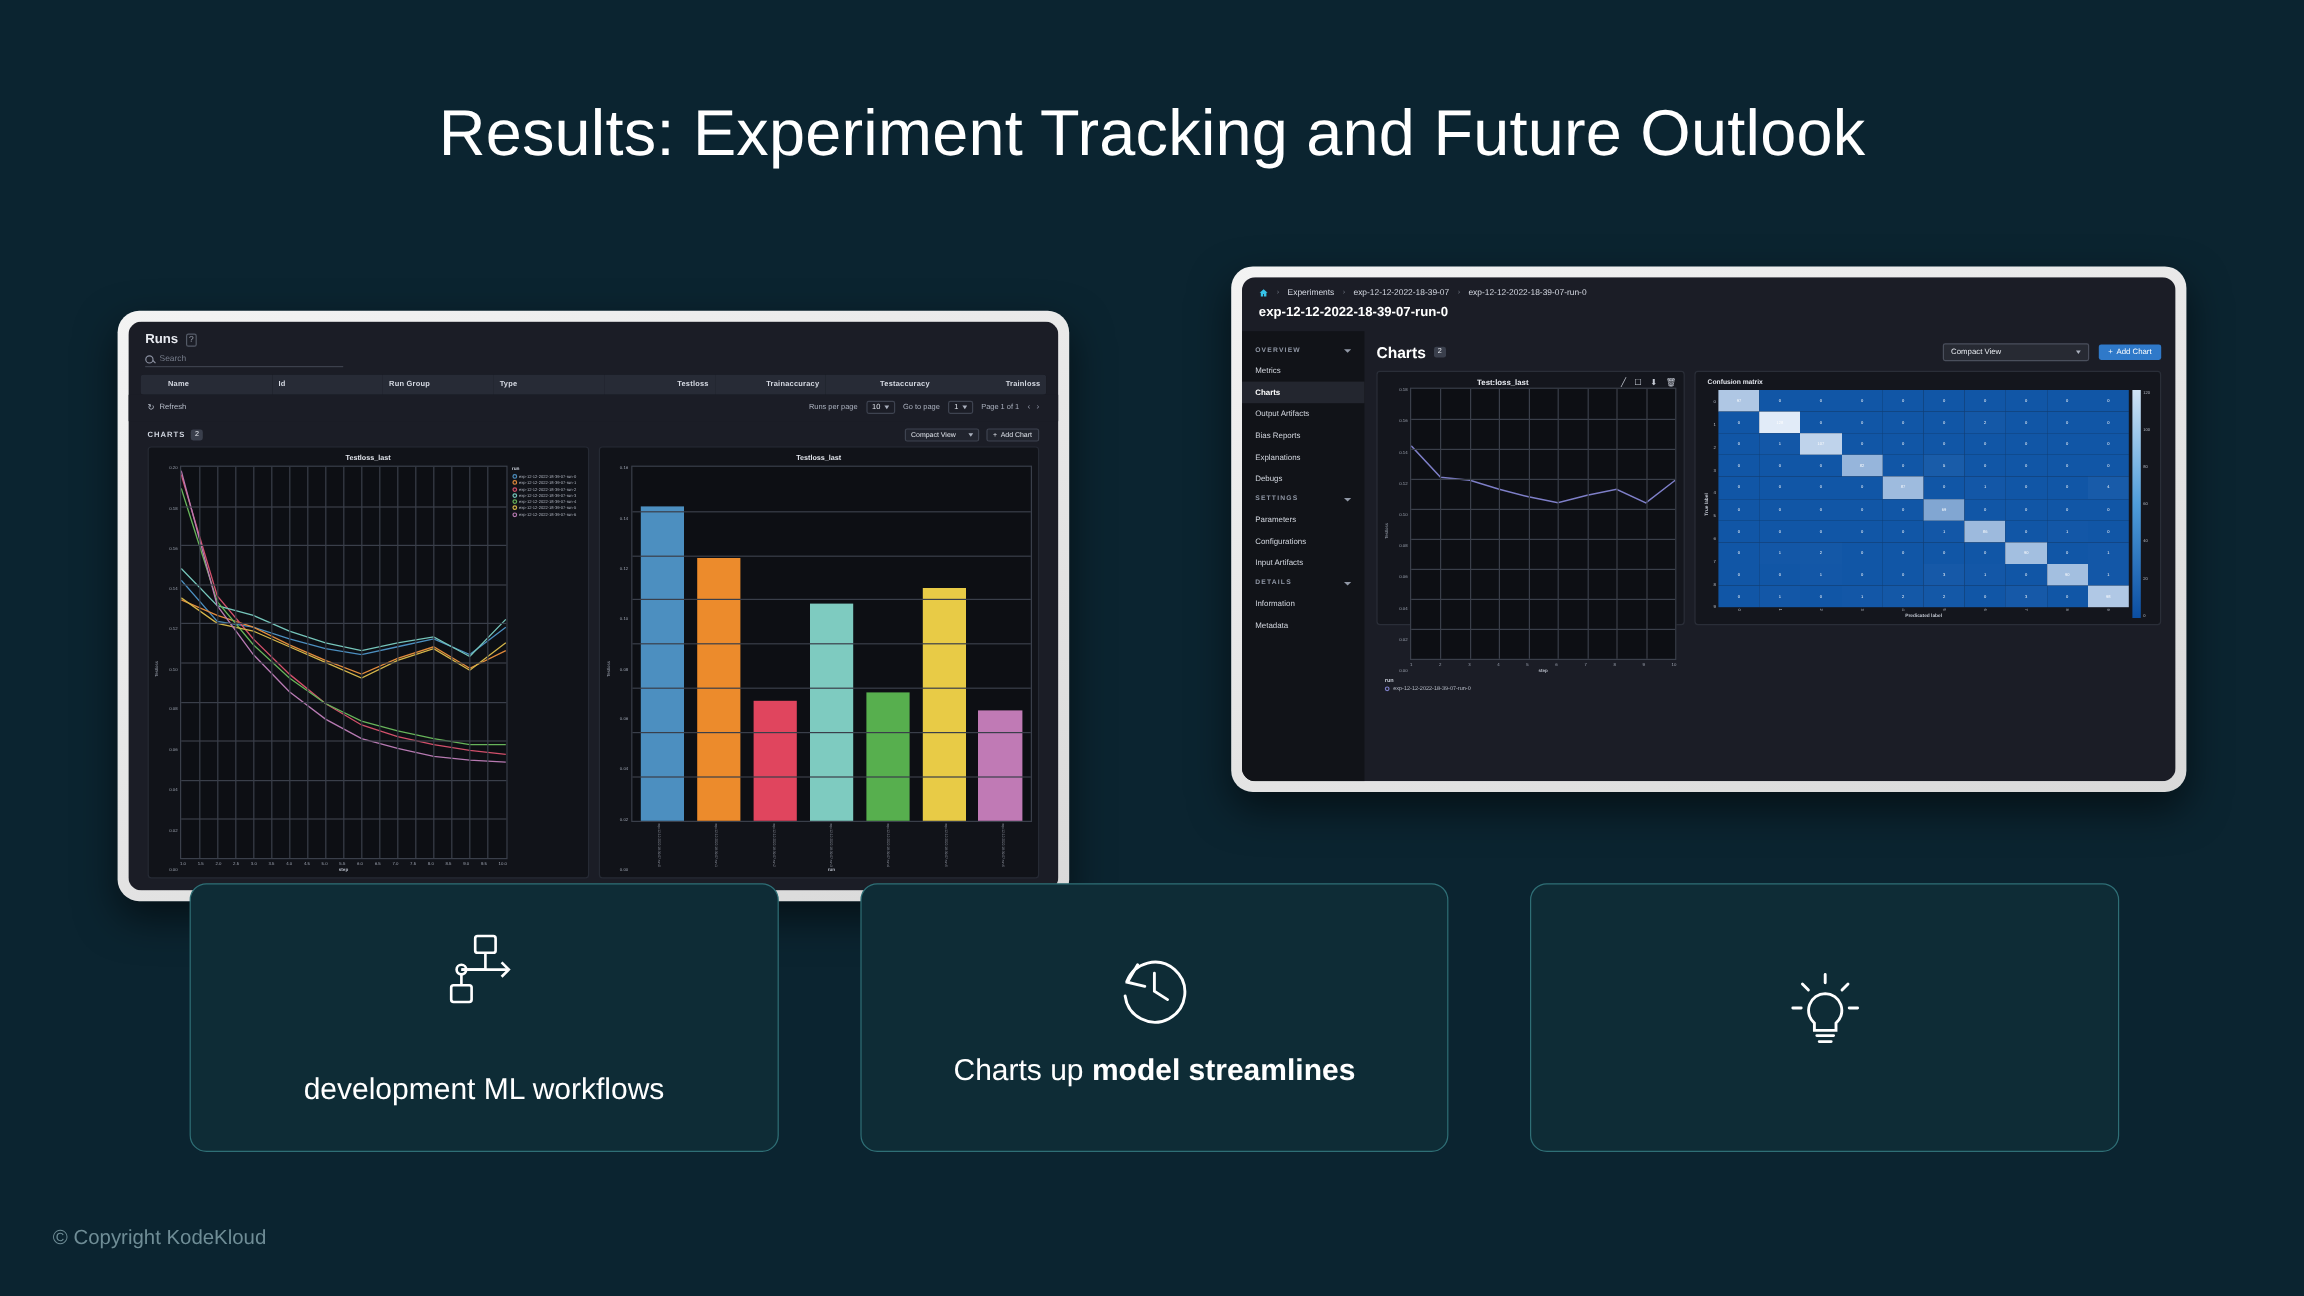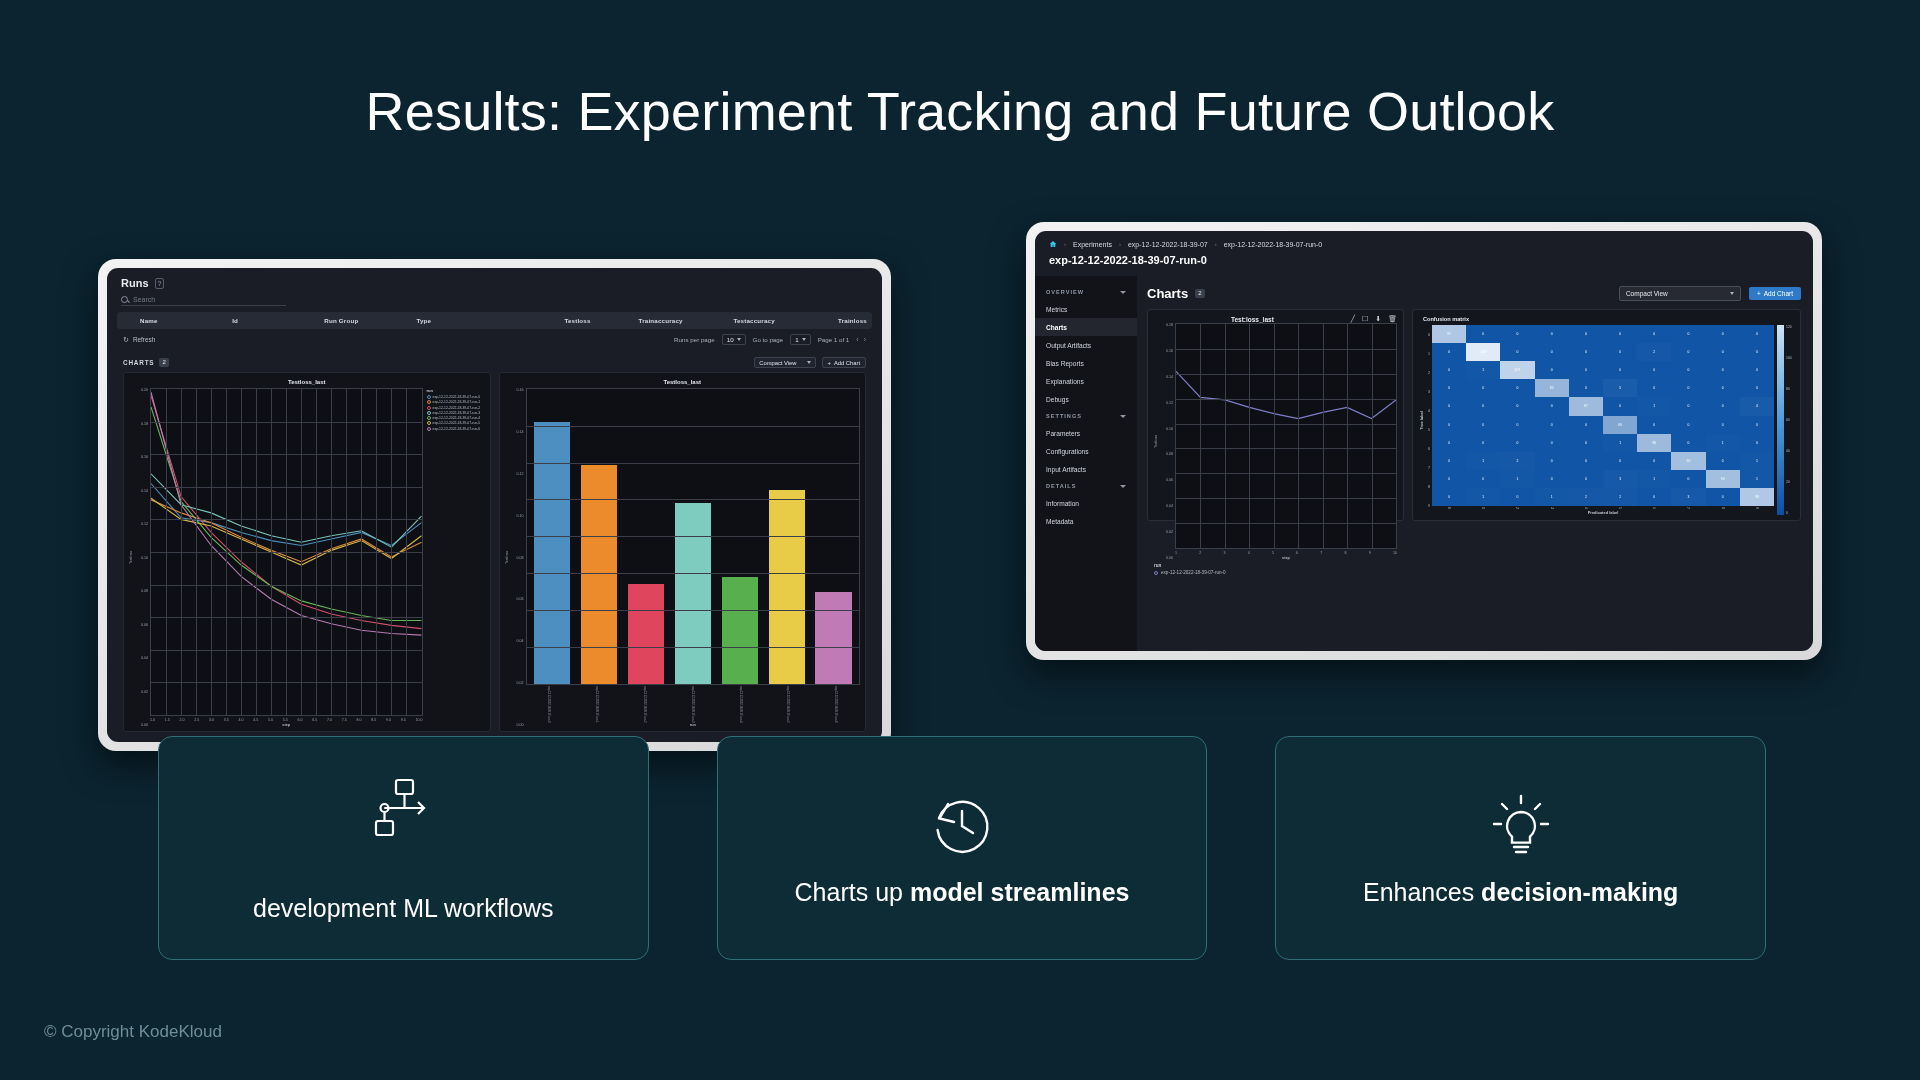--- a/index.html
+++ b/index.html
@@ -723,20 +723,17 @@
   </div>
 
   <div class="card">
     <div class="card-icon">
       <svg width="62" height="66" viewBox="0 0 62 66" fill="none" stroke="#ffffff" stroke-width="2.4" stroke-linecap="round">
         <path d="M31 20 a14 14 0 0 1 9 24.6 v6 h-18 v-6 A14 14 0 0 1 31 20z"></path>
         <path d="M24 55 h14 M26 60 h10"></path>
         <path d="M31 4 v7 M12 12 l5 5 M50 12 l-5 5 M4 32 h7 M58 32 h-7"></path>
       </svg>
     </div>
-    <div class="card-text">
-      <span>Enhances </span><b>decision-making</b>
-    </div>
   </div>
 
 </div>
 
 <div class="copyright">© Copyright KodeKloud</div>
 
 </body></html>

